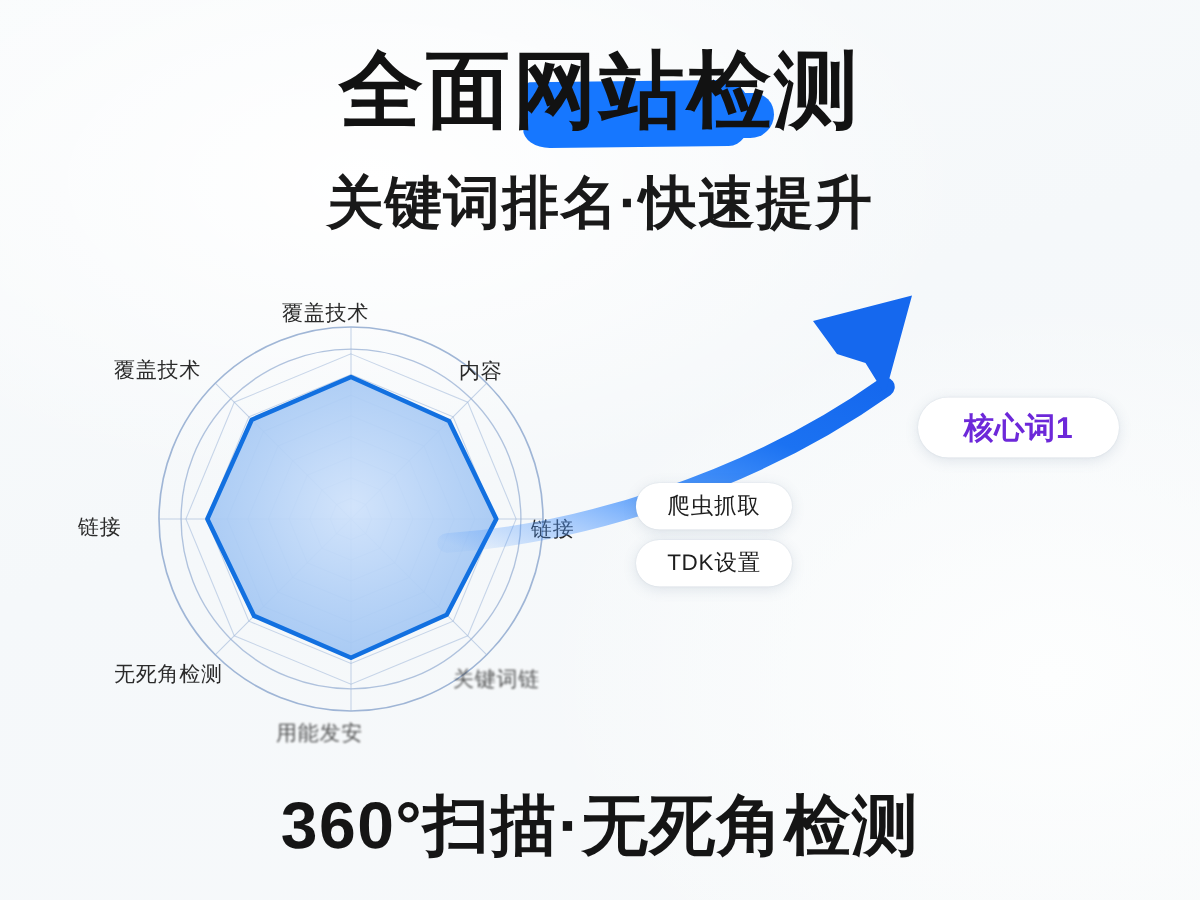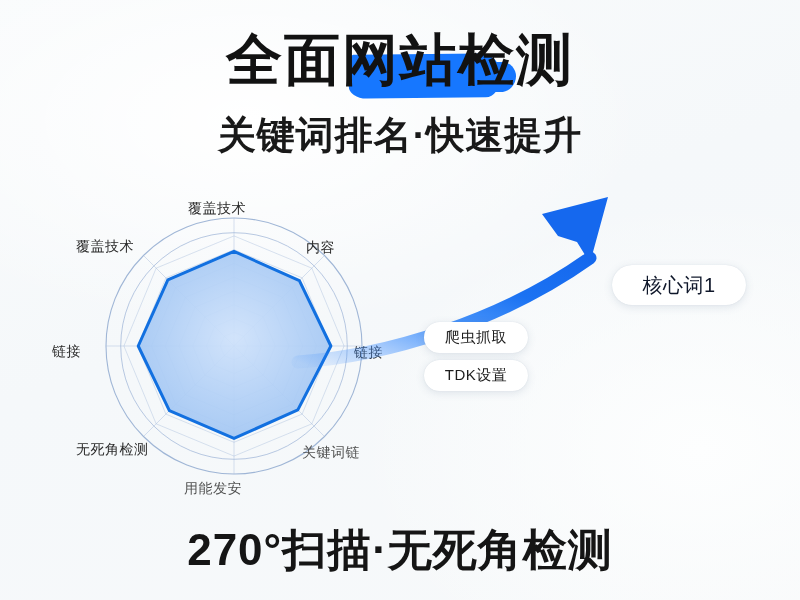--- a/index.html
+++ b/index.html
@@ -143,22 +143,22 @@
     height: 31px;
     font-size: 15px;
     font-weight: 500;
     color: #1d1d1d;
     letter-spacing: 0.5px;
   }
   .pill-lg {
     width: 134px;
     height: 40px;
     font-size: 20px;
-    font-weight: 400;
-    color: #0f172a;
+    font-weight: 700;
+    color: #6d28d9;
     letter-spacing: 0.5px;
   }
   #pill-crawl   { left: 424px; top: 322px; }
   #pill-tdk     { left: 424px; top: 360px; }
   #pill-backlink{ left: 424px; top: 398px; }
   #pill-kw1     { left: 612px; top: 265px; }
   #pill-kw2     { left: 612px; top: 333px; }
 </style>
 </head>
 <body>
@@ -238,15 +238,15 @@
     <span>爬虫抓取</span>
   </div>
   <div class="pill pill-sm" id="pill-tdk">
     <span>TDK设置</span>
   </div>
 
   <div class="pill pill-lg" id="pill-kw1">
     <span>核心词1</span>
   </div>
 
-  <div class="footline">270°扫描·无死角检测</div>
+  <div class="footline">360°扫描·无死角检测</div>
 
 </div>
 
 </body></html>

